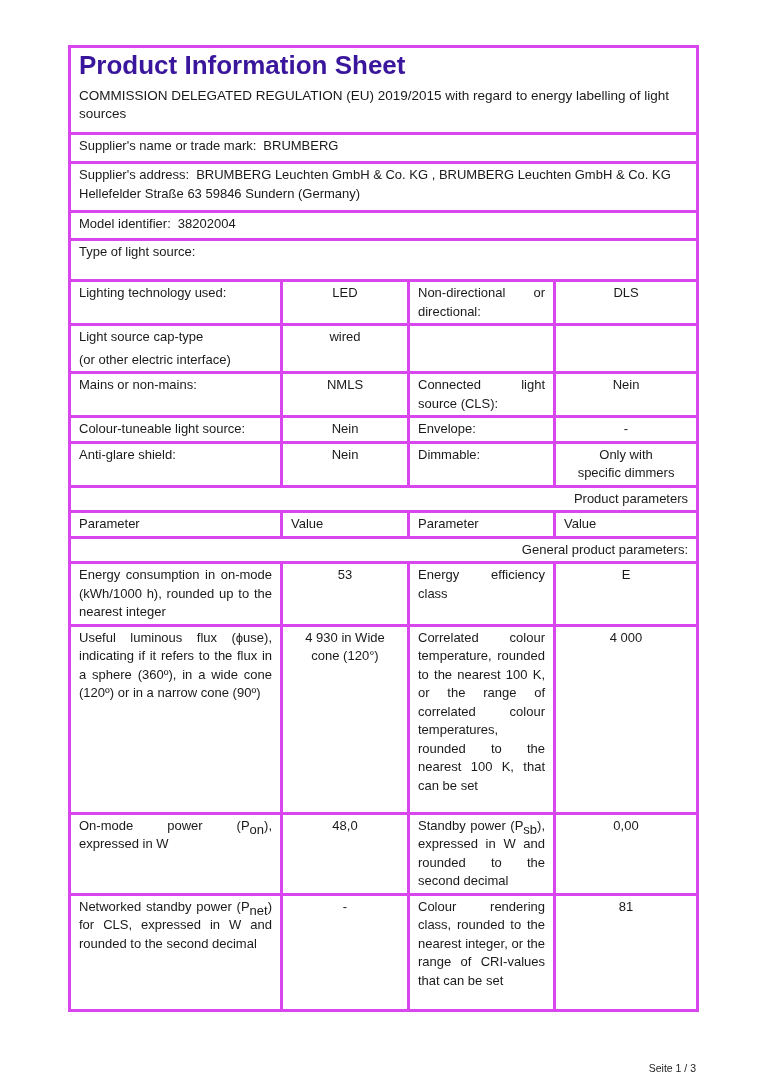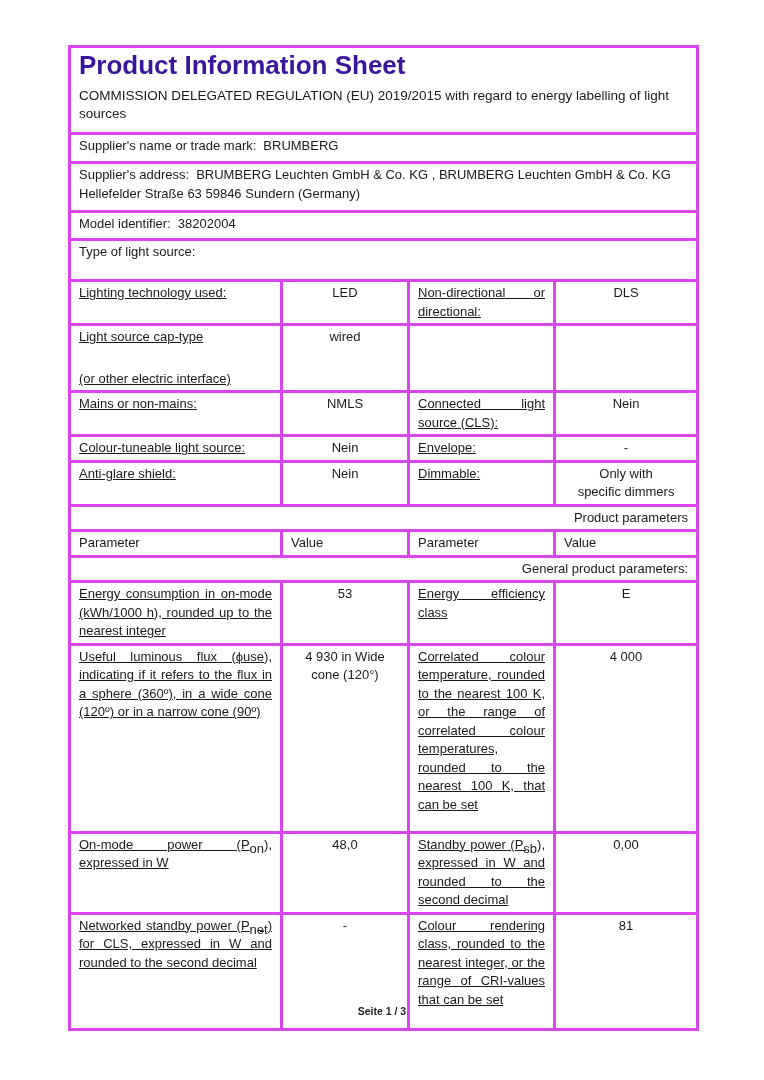--- a/index.html
+++ b/index.html
@@ -41,38 +41,37 @@
   p.doc-subtitle {
     margin: 7px 0 0 0;
     font-size: 13.5px;
     line-height: 18px;
     white-space: pre-line;
   }
   
   .lbl { font-weight: normal; text-align: center; }
   .ival { margin-left: 7px; white-space: pre-line; }
   
-  td.p { text-align: justify; text-decoration: underline; }
+  td.p { text-align: justify; }
   td.v { text-align: center; white-space: pre-line; }
   td.section {
     text-align: right;
     font-weight: normal;
     padding: 1px 8px;
   }
   td.colh { font-weight: normal; }
   sub { font-size: 13px; line-height: 0; }
-  .para2 { margin-top: 23px; }
+  .para2 { margin-top: 4px; }
   .footer {
     position: absolute;
-    left: 68px; top: 1005px;
+    left: 68px; top: 1062px;
     width: 628px;
-    text-align: center;
+    text-align: right;
     font-size: 10.5px;
     color: #222222;
-    font-weight: bold;
   }
 </style>
 </head>
 <body>
 
 <div class="frame">
   <table class="sheet">
     <colgroup>
       <col style="width:212px">
       <col style="width:127px">

